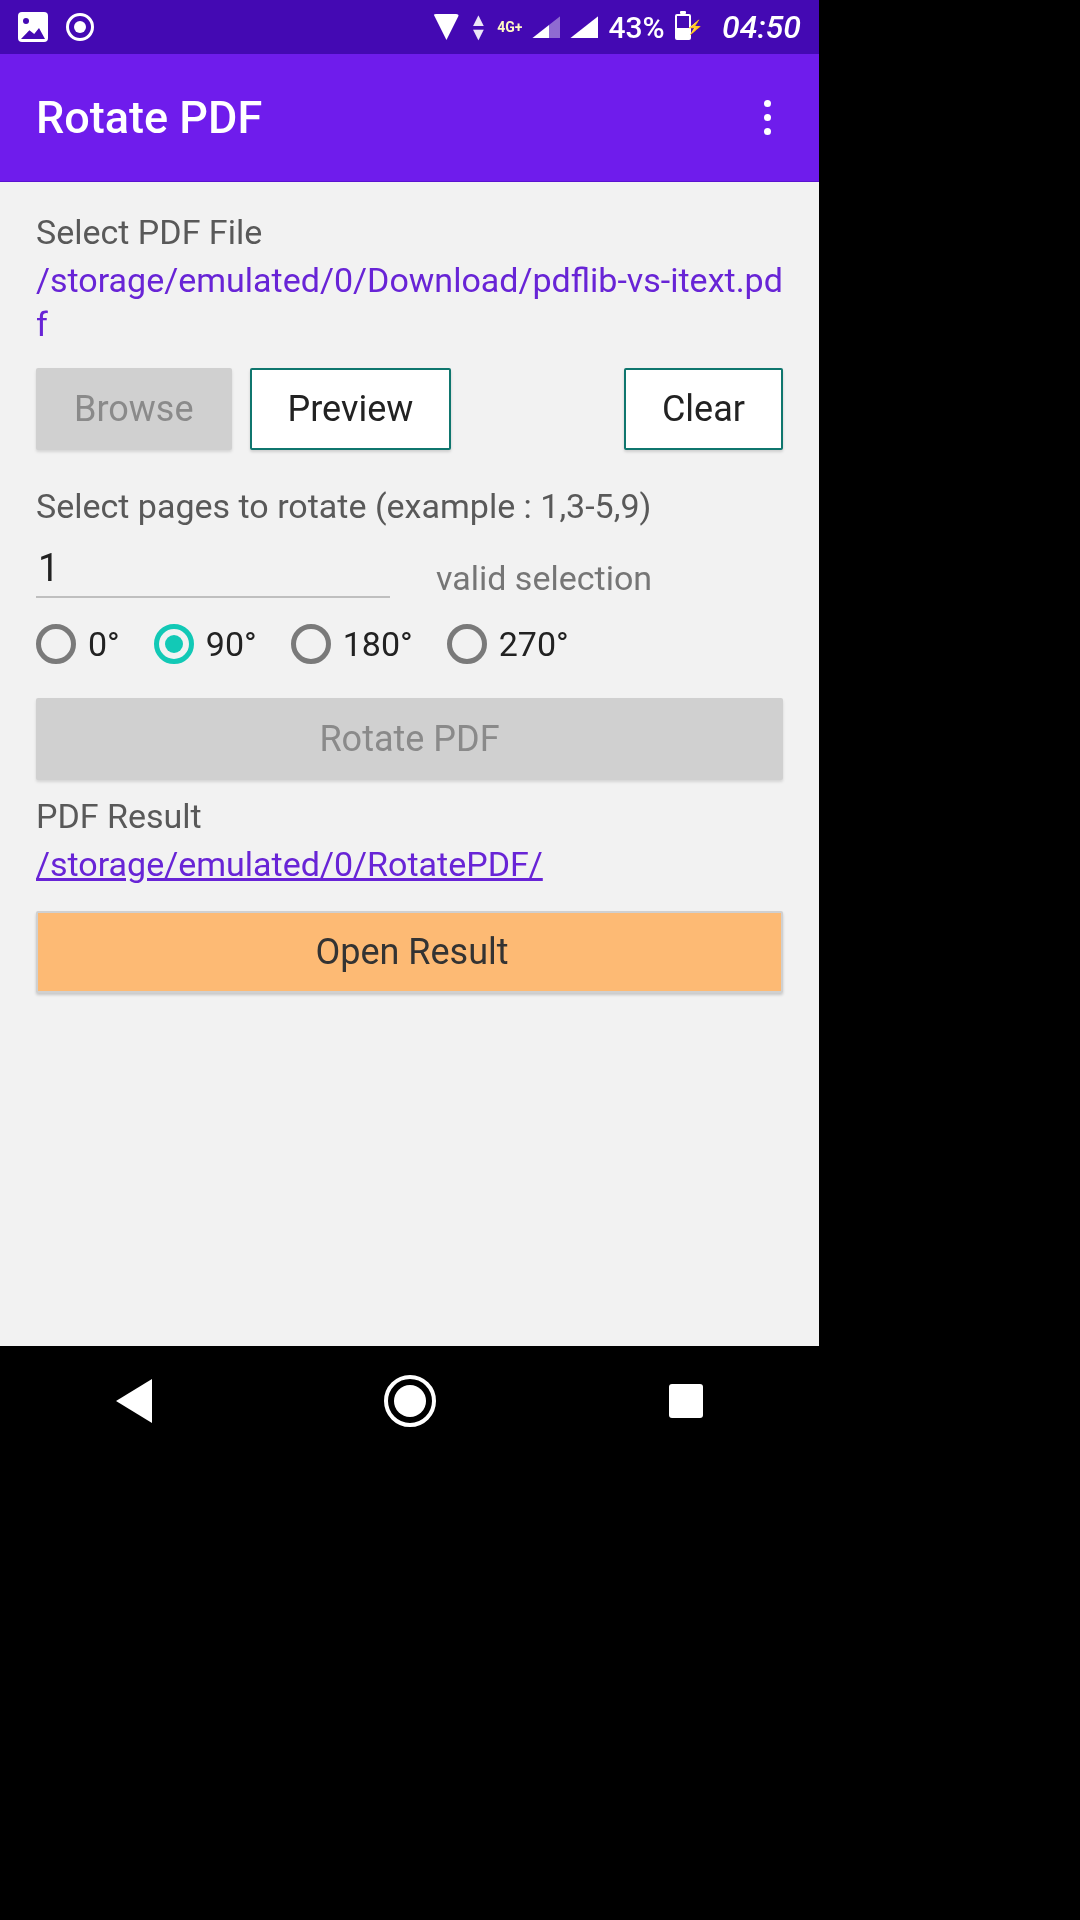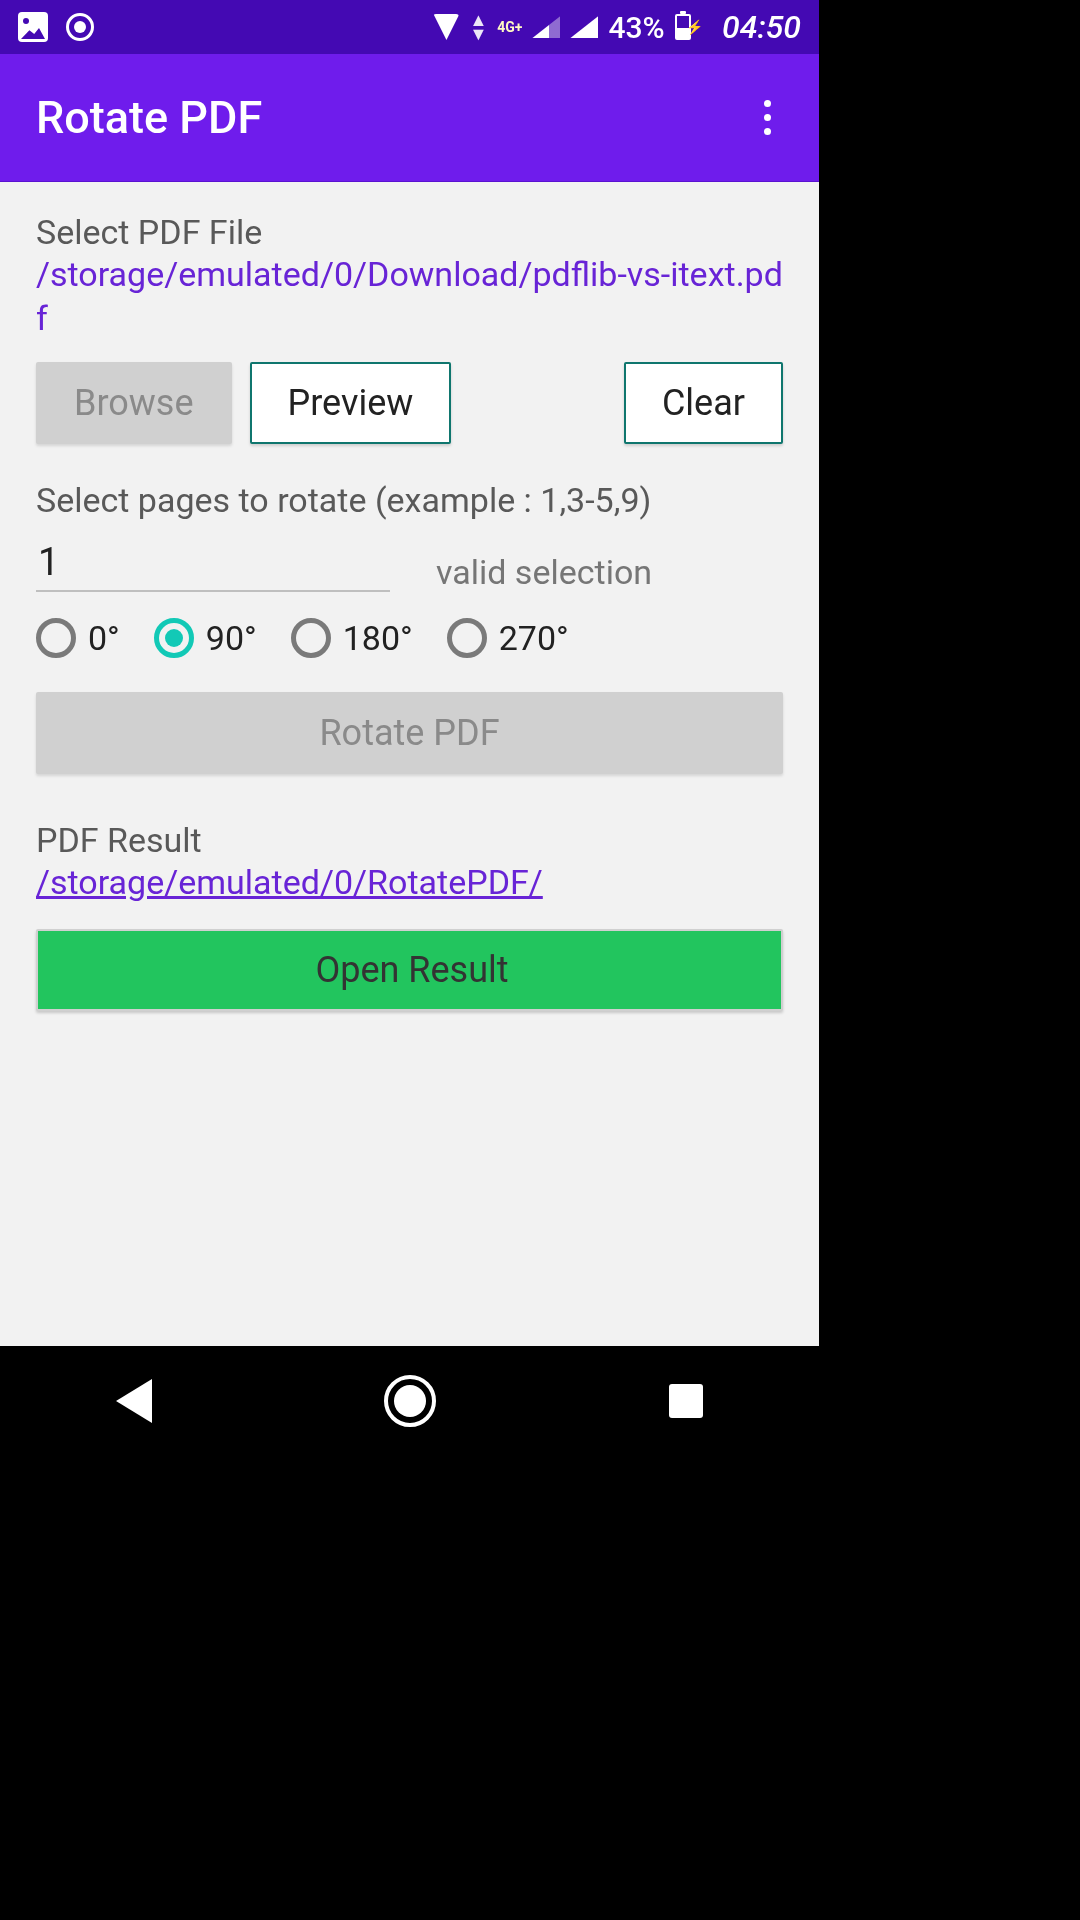--- a/index.html
+++ b/index.html
@@ -79,34 +79,34 @@
   .appbar .title { font-size: 45px; font-weight: 500; flex:1; }
   .dots {
     width: 32px; height: 48px; display:flex; flex-direction:column;
     align-items:center; justify-content:center; gap:7px;
   }
   .dots span { width:7px; height:7px; background:#fff; border-radius:50%; }
 
   
   .content { flex:1; background:#f2f2f2; padding: 22px 36px; color:#333; }
   .section-label { font-size: 34px; color:#595959; font-weight:400; margin-top:8px; }
-  .file-path { font-size: 34px; color: #6824d6; line-height:1.3; word-break: break-all; }
+  .file-path { font-size: 34px; color: #6824d6; margin-top: 6px; line-height:1.3; word-break: break-all; }
   .file-path.link { text-decoration: underline; }
 
   .btnrow { display:flex; gap:18px; margin-top:22px; align-items:stretch; }
   .btnrow .gap { flex:1; }
   .btn {
     font-size: 36px; padding: 18px 36px;
     text-align:center; border-radius:2px;
     border:2px solid #0f766e; background:#fff; color:#222;
     box-shadow: 0 2px 3px rgba(0,0,0,.15);
     user-select:none;
   }
   .btn.flat { background:#d0d0d0; border-color:#d0d0d0; color:#8a8a8a; box-shadow:0 2px 3px rgba(0,0,0,.12); }
-  .btn.flatstrong { background:#22c55e; border-color:#d0d0d0; color:#333; box-shadow:0 2px 3px rgba(0,0,0,.18);padding-left:41px; }
+  .btn.flatstrong { background:#fdba74; border-color:#d0d0d0; color:#333; box-shadow:0 2px 3px rgba(0,0,0,.18);padding-left:41px; }
 
   .pages-label { font-size:34px; color:#595959; margin-top:36px; }
   .input-row { display:flex; align-items:flex-end; gap:46px; margin-top:16px; }
   .ti {
     border:none; border-bottom:2px solid #bfbfbf; background:transparent;
     font-size:38px; padding: 4px 2px 6px; width:354px; color:#222; outline:none;
   }
   .valid { font-size:34px; color:#767676; }
 
   .radios { display:flex; gap:34px; margin-top:26px; align-items:center; }
@@ -114,21 +114,21 @@
   .rcircle { width:40px; height:40px; border:5px solid #7a7a7a; border-radius:50%; position:relative; }
   .rcircle.sel { border-color:#12c9b6; }
   .rcircle.sel::after {
     content:""; position:absolute; inset:6px; background:#12c9b6; border-radius:50%;
   }
   .rlabel { font-size:34px; color:#222; }
 
   .action { margin-top:34px; }
   .action .btn.flat { min-width:200px; }
 
-  .result-label { font-size:34px; color:#595959; margin-top:46px; }
+  .result-label { font-size:34px; color:#595959; margin-top:16px; }
 
   .open { margin-top:24px; }
 
   
   .navbar {
     height: 110px; background:#000; display:flex; align-items:center; justify-content:space-around;
   }
   .tri {
     width:0; height:0; border-top:22px solid transparent; border-bottom:22px solid transparent;
     border-right:36px solid #fff;

